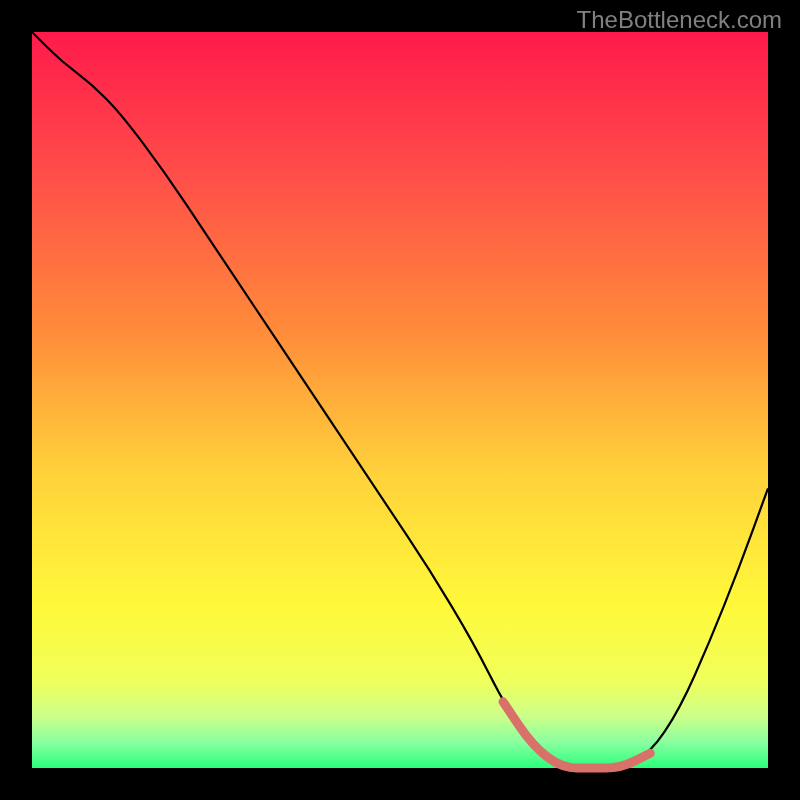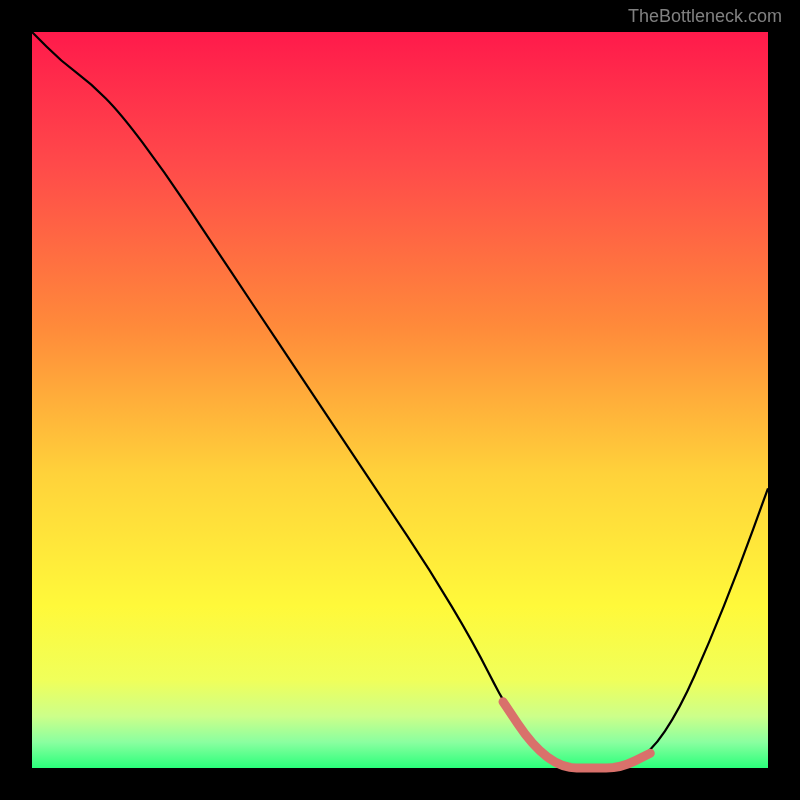--- a/index.html
+++ b/index.html
@@ -14,21 +14,21 @@
   .container {
     position: relative;
     width: 800px;
     height: 800px;
   }
   .watermark {
     position: absolute;
     top: 6px;
     right: 18px;
     color: #808080;
-    font-size: 18px;
+    font-size: 24px;
     font-weight: 400;
     z-index: 5;
   }
   svg {
     display: block;
   }
 </style>
 </head>
 <body>
 <div class="container">

